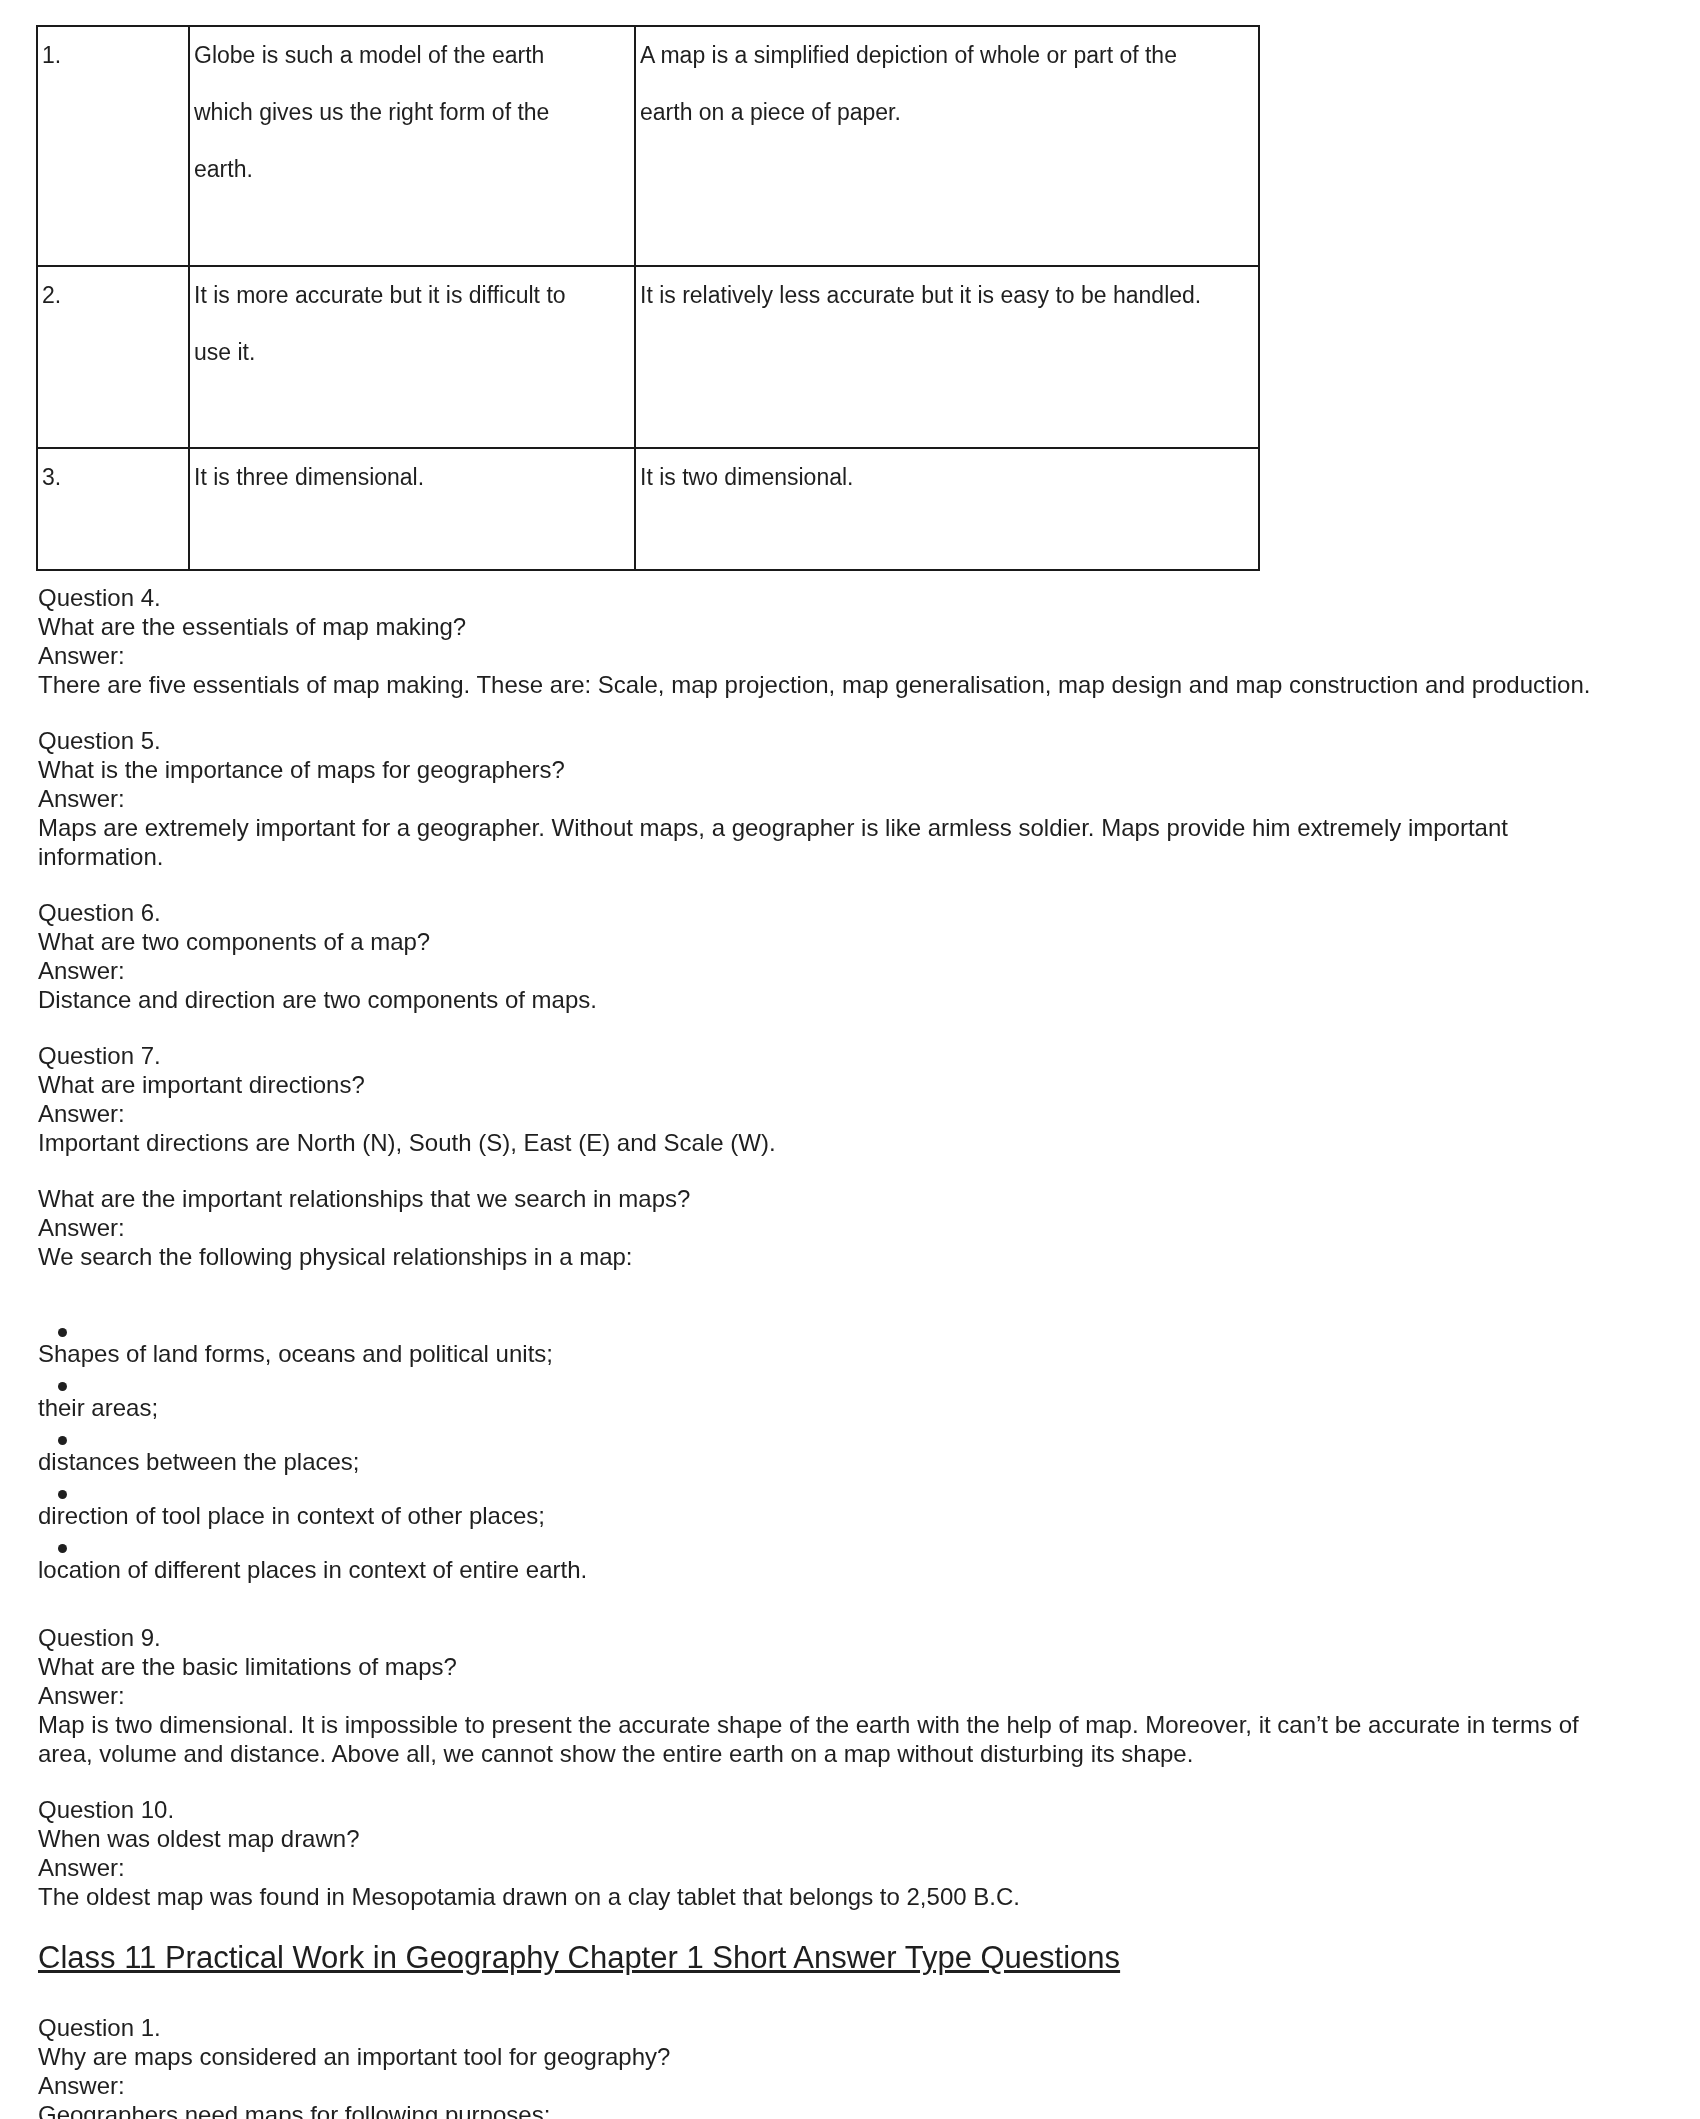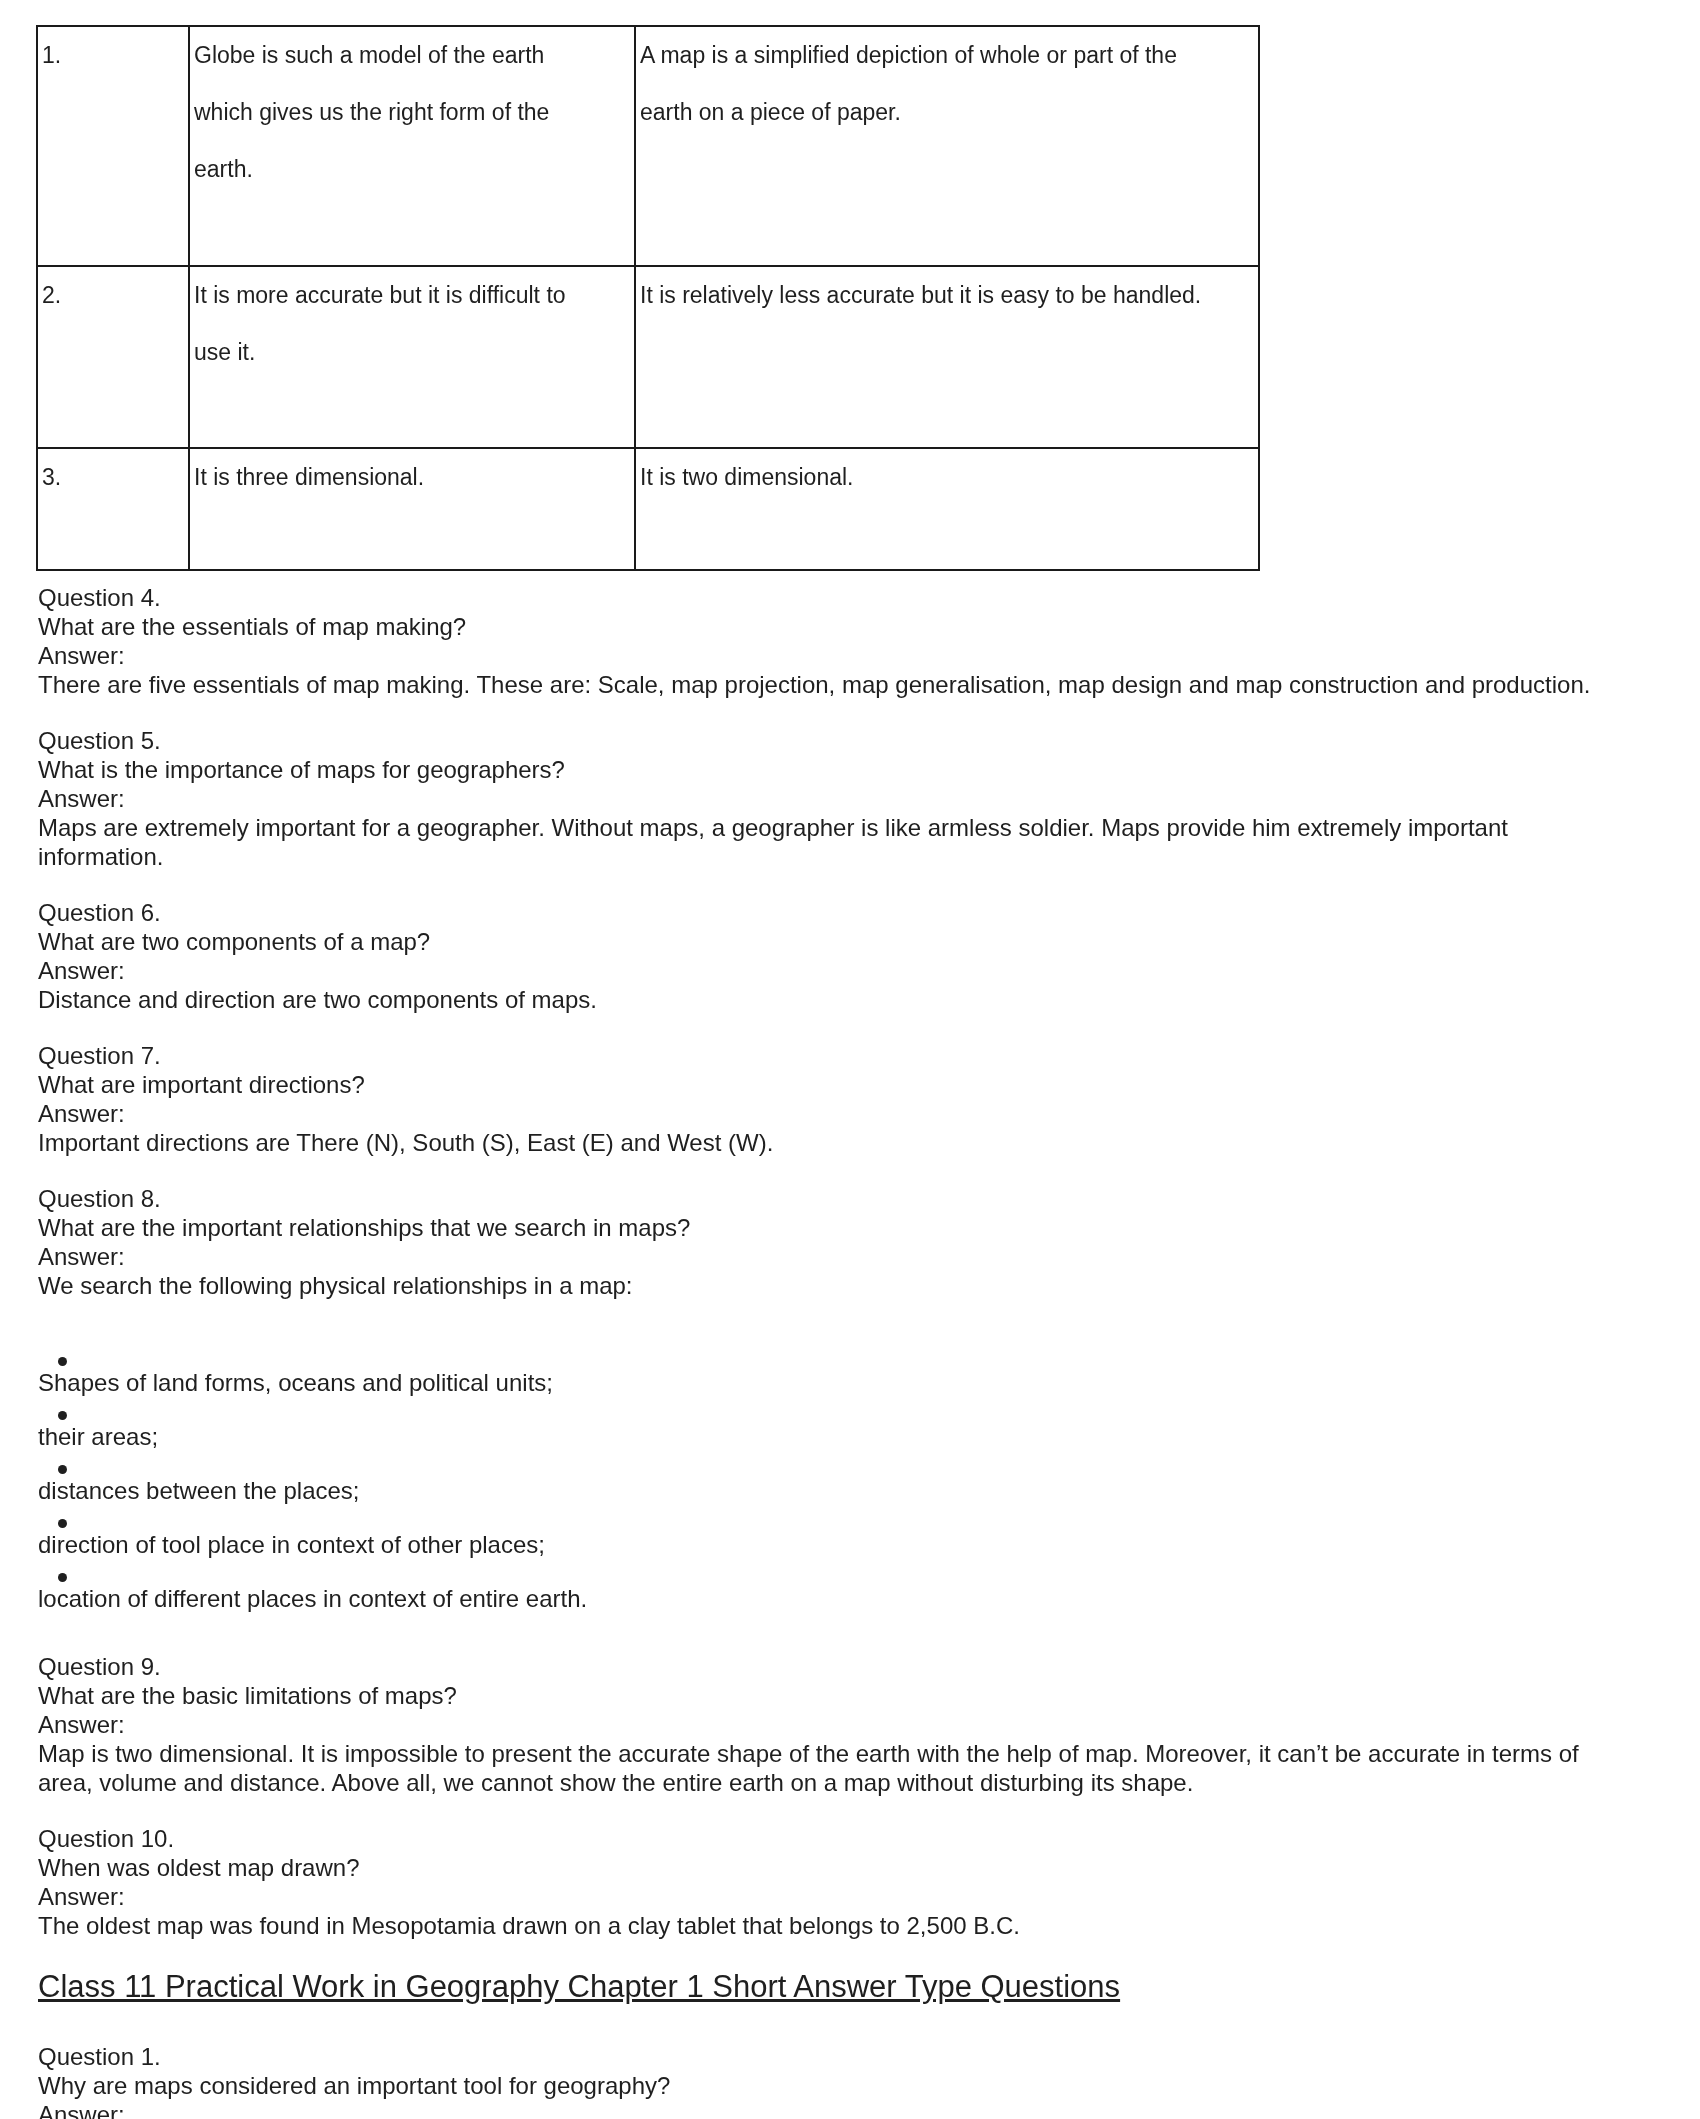--- a/index.html
+++ b/index.html
@@ -140,25 +140,24 @@
     <div class="line">Question 6.</div>
     <div class="line">What are two components of a map?</div>
     <div class="line">Answer:</div>
     <div class="line">Distance and direction are two components of maps.</div>
   </div>
 
   <div class="qa">
     <div class="line">Question 7.</div>
     <div class="line">What are important directions?</div>
     <div class="line">Answer:</div>
-    <div class="line">Important directions are There (N), South (S), East (E) and West (W).</div>
-  </div>
-
-  <div class="qa">
-    <div class="line">Question 8.</div>
+    <div class="line">Important directions are North (N), South (S), East (E) and Scale (W).</div>
+  </div>
+
+  <div class="qa">
     <div class="line">What are the important relationships that we search in maps?</div>
     <div class="line">Answer:</div>
     <div class="line">We search the following physical relationships in a map:</div>
   </div>
 
   <ul class="bullets">
     <li>
       <span class="bullet"></span>
       <span class="li-text">Shapes of land forms, oceans and political units;</span>
     </li>

